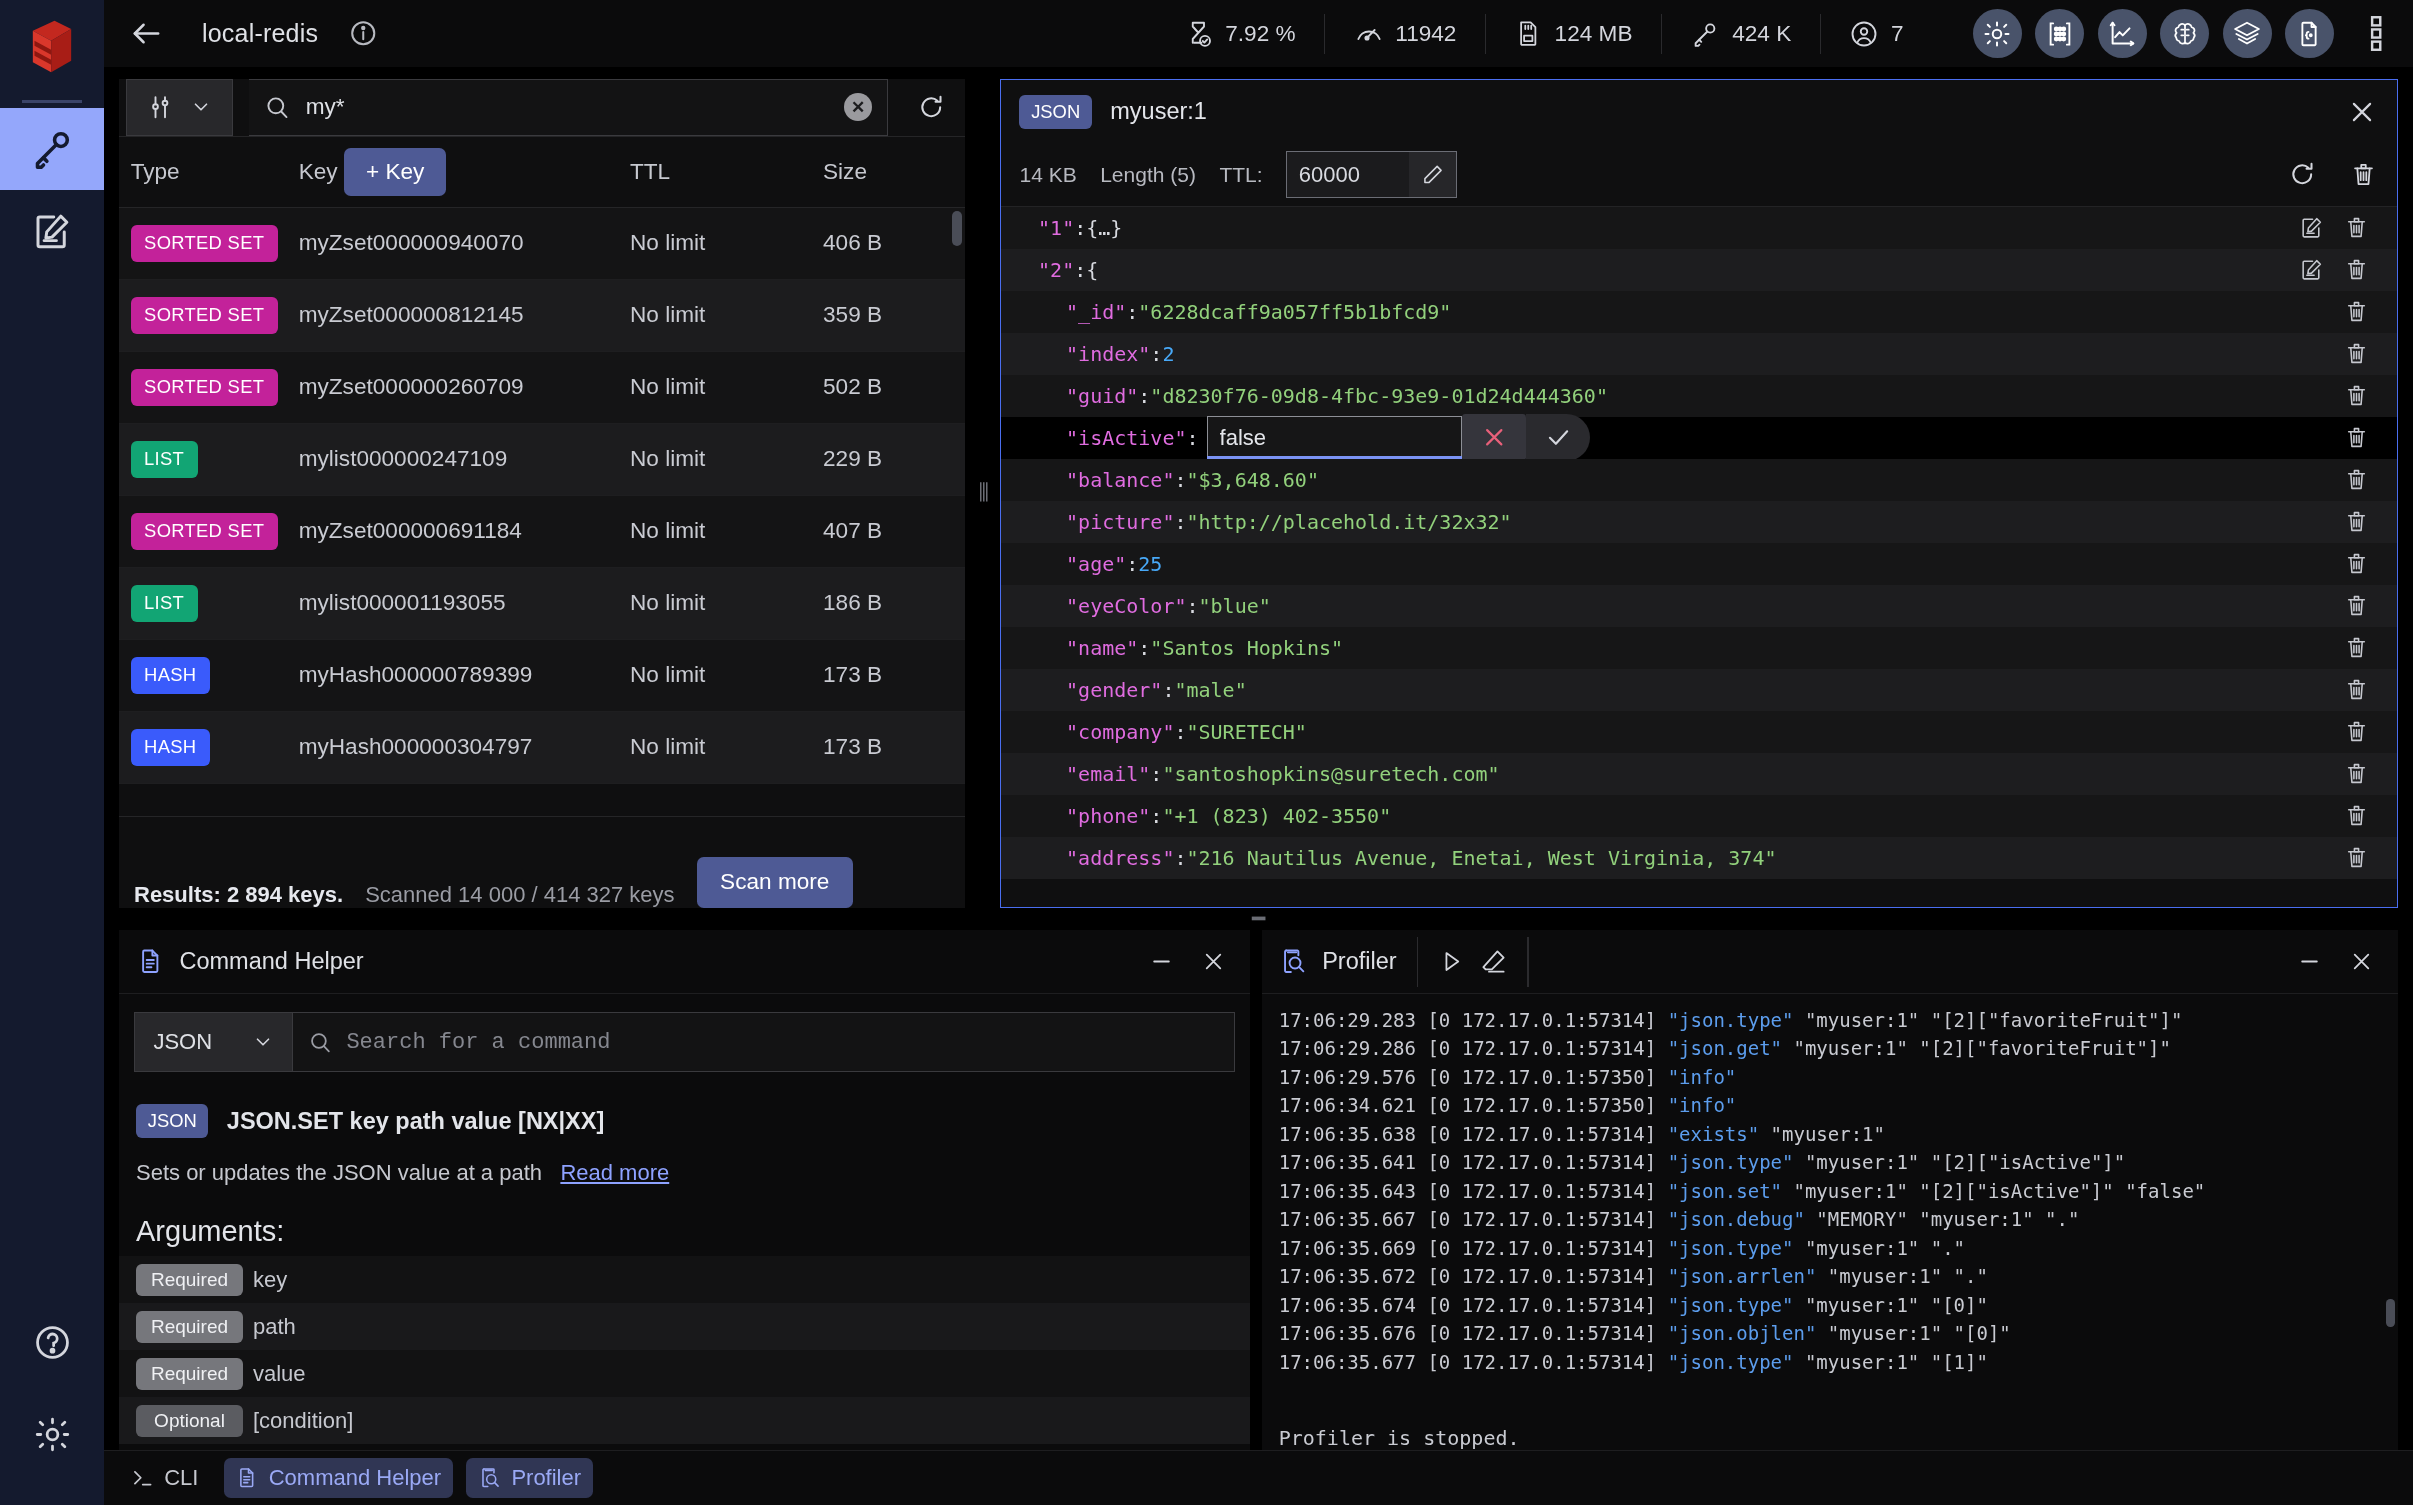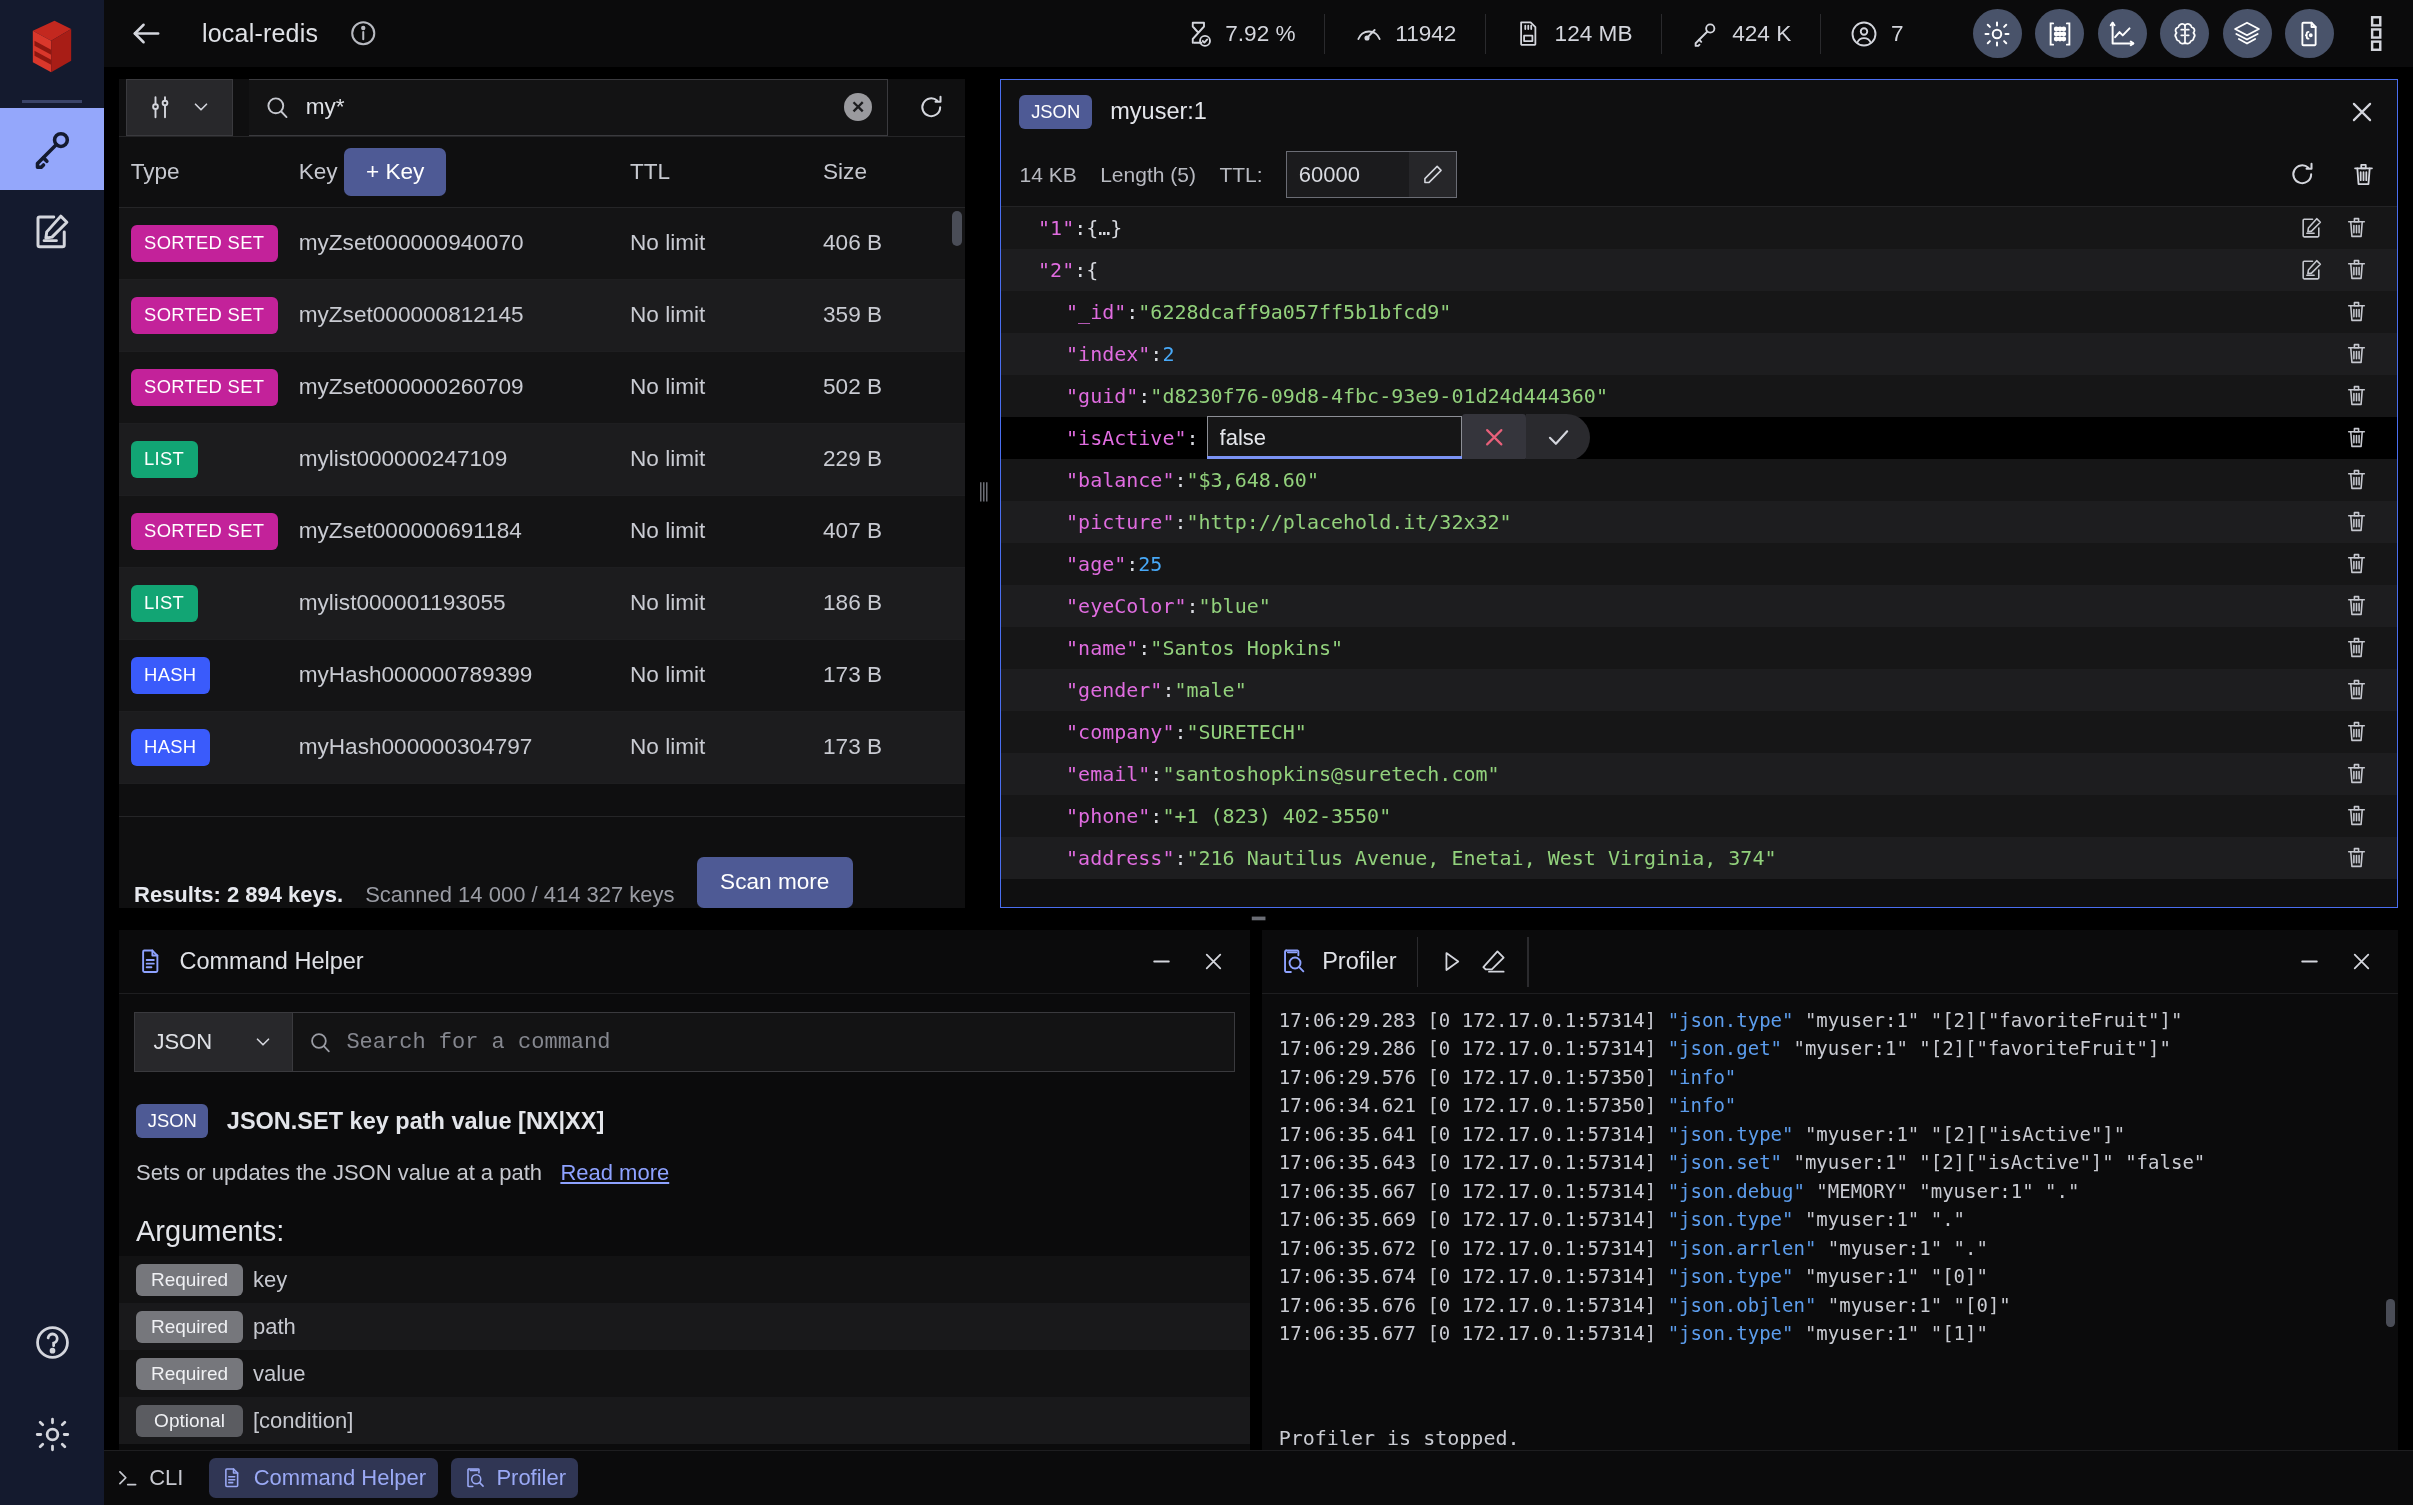--- a/index.html
+++ b/index.html
@@ -251,21 +251,21 @@
     font-family: "DejaVu Sans Mono", monospace; font-size: 19px; line-height: 28.5px;
   }
   .log-line { white-space: pre; color: #c9cbd2; }
   .log-cmd { color: #5c9ded; }
   .log-stopped { color: #c9cbd2; font-size: 20px; padding: 22px 17px 0 17px; font-family: "DejaVu Sans Mono", monospace; }
   .prof-scroll { position: absolute; right: 3.4px; bottom: 77px; width: 8.4px; height: 28.5px; background: #4a4d57; border-radius: 4.2px; }
 
   
   .statusbar {
     height: 55px; background: #0b0b0c; display: flex; align-items: center;
-    gap: 13.4px; border-top: 0.8px solid #1e1e20;
+    padding-left: 15px; gap: 13.4px; border-top: 0.8px solid #1e1e20;
   }
   .sb-item {
     display: flex; align-items: center; gap: 10px; color: #c6c8cf; font-size: 22px;
     padding: 6.7px 11.7px; border-radius: 6.7px; cursor: pointer;
   }
   .sb-item.active { background: #303654; color: #9aa9f5; }
   .sb-item.active svg { stroke: #9aa9f5; }
   svg { display: block; }
 </style>
 </head>
@@ -1014,20 +1014,21 @@
                 </svg>
             </span>
           </div>
         </div>
         <div class="prof-log">
           <div id="log-rows">
               <div class="log-line">17:06:29.283 [0 172.17.0.1:57314] <span class="log-cmd">"json.type"</span> "myuser:1" "[2]["favoriteFruit"]"</div>
               <div class="log-line">17:06:29.286 [0 172.17.0.1:57314] <span class="log-cmd">"json.get"</span> "myuser:1" "[2]["favoriteFruit"]"</div>
               <div class="log-line">17:06:29.576 [0 172.17.0.1:57350] <span class="log-cmd">"info"</span></div>
               <div class="log-line">17:06:34.621 [0 172.17.0.1:57350] <span class="log-cmd">"info"</span></div>
+              <div class="log-line">17:06:35.638 [0 172.17.0.1:57314] <span class="log-cmd">"exists"</span> "myuser:1"</div>
               <div class="log-line">17:06:35.641 [0 172.17.0.1:57314] <span class="log-cmd">"json.type"</span> "myuser:1" "[2]["isActive"]"</div>
               <div class="log-line">17:06:35.643 [0 172.17.0.1:57314] <span class="log-cmd">"json.set"</span> "myuser:1" "[2]["isActive"]" "false"</div>
               <div class="log-line">17:06:35.667 [0 172.17.0.1:57314] <span class="log-cmd">"json.debug"</span> "MEMORY" "myuser:1" "."</div>
               <div class="log-line">17:06:35.669 [0 172.17.0.1:57314] <span class="log-cmd">"json.type"</span> "myuser:1" "."</div>
               <div class="log-line">17:06:35.672 [0 172.17.0.1:57314] <span class="log-cmd">"json.arrlen"</span> "myuser:1" "."</div>
               <div class="log-line">17:06:35.674 [0 172.17.0.1:57314] <span class="log-cmd">"json.type"</span> "myuser:1" "[0]"</div>
               <div class="log-line">17:06:35.676 [0 172.17.0.1:57314] <span class="log-cmd">"json.objlen"</span> "myuser:1" "[0]"</div>
               <div class="log-line">17:06:35.677 [0 172.17.0.1:57314] <span class="log-cmd">"json.type"</span> "myuser:1" "[1]"</div>
             </div>
           <div class="prof-scroll"></div>

